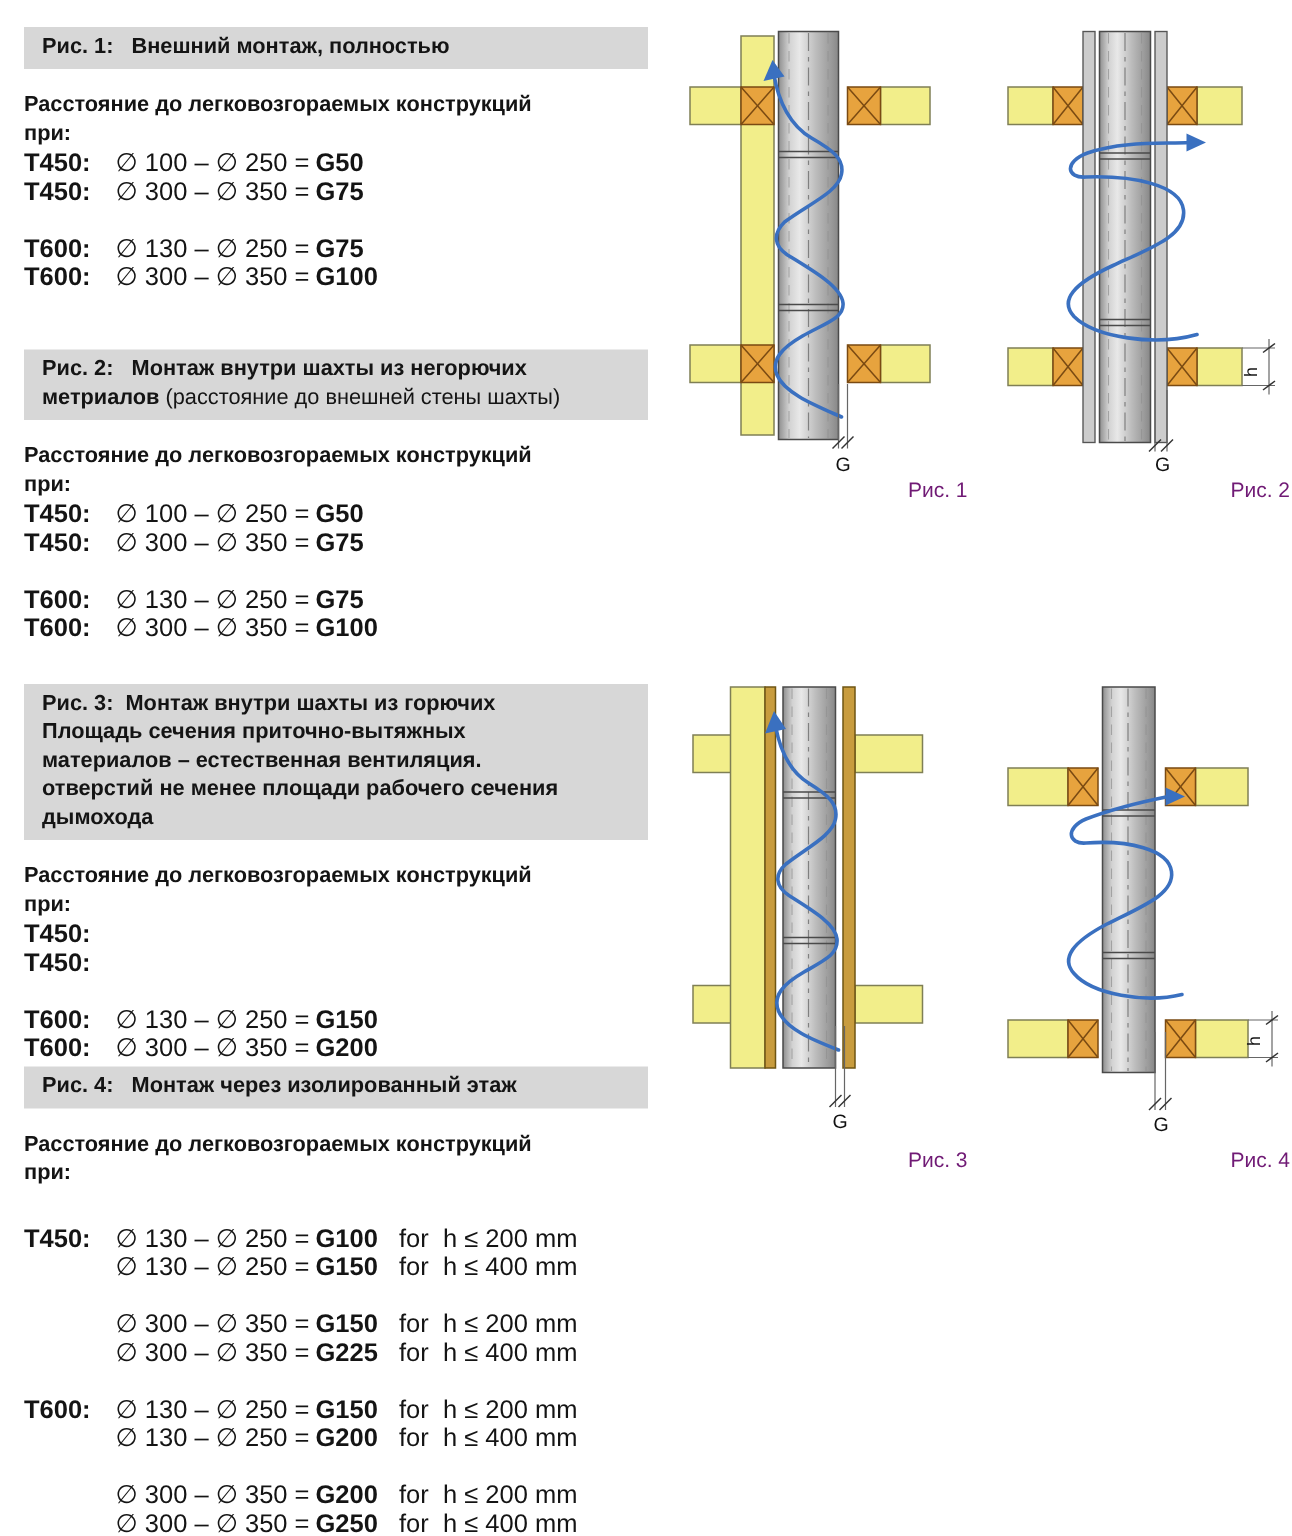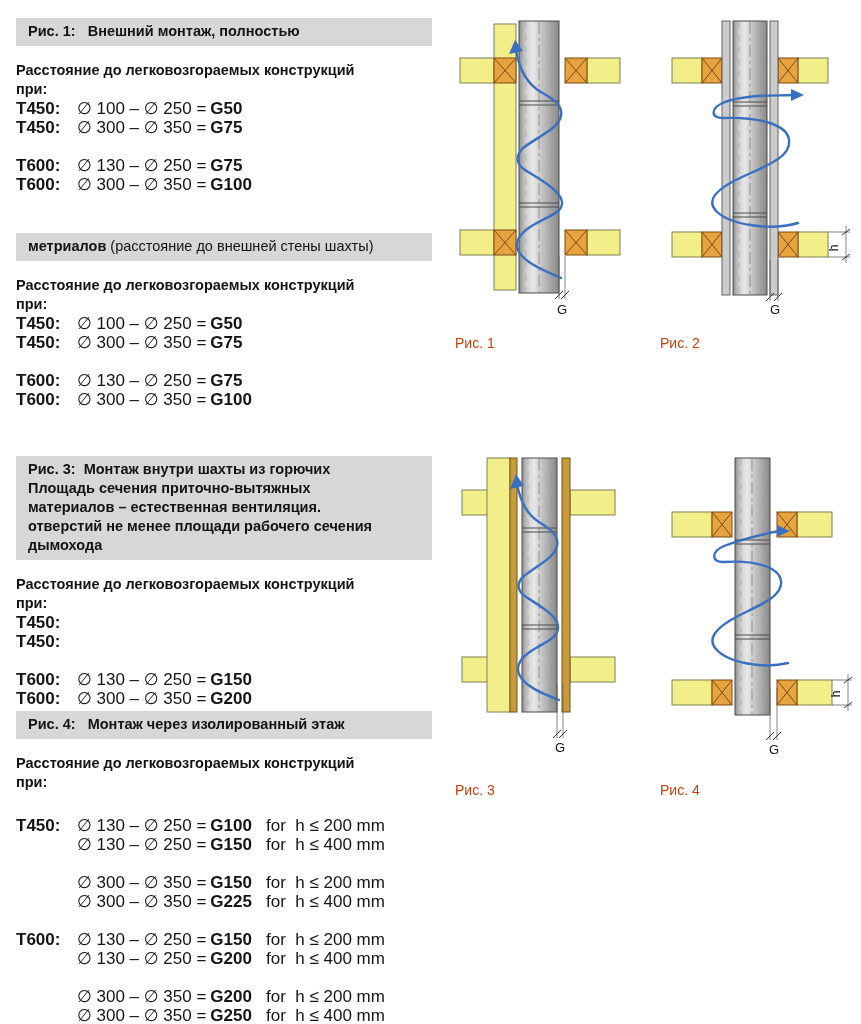--- a/index.html
+++ b/index.html
@@ -18,21 +18,21 @@
   .row.gap{margin-top:19px;}
   .lbl{width:61px;flex:none;font-weight:700;}
   .rg{width:189px;flex:none;font-weight:400;}
   .gval{font-weight:700;margin-left:4px;}
   .cond{white-space:pre;font-weight:400;}
   .fig{position:absolute;}
   #fig1{left:455px;top:16px;width:190px;}
   #fig2{left:660px;top:16px;width:200px;}
   #fig3{left:455px;top:448px;width:190px;}
   #fig4{left:660px;top:448px;width:200px;}
-  .figcap{text-align:left;font-size:14px;margin-top:19px;color:#c2410c;}
+  .figcap{text-align:right;font-size:14px;margin-top:2px;color:#701a75;}
   svg{display:block;}
   .beam{fill:#f2ee8a;stroke:#7f7f55;stroke-width:1;}
   .xblk{fill:#e7a33e;stroke:#7a4a12;stroke-width:1;}
   .xln{stroke:#7a4a12;stroke-width:1;}
   .board{fill:#c89c3e;stroke:#6f5513;stroke-width:1;}
   .shaftwall{fill:#cccccc;stroke:#555;stroke-width:0.9;}
   .pipe{fill:url(#gpipe);stroke:#4a4a4a;stroke-width:1;}
   .joint{stroke:#4a4a4a;stroke-width:1;}
   .cline{stroke:#808080;stroke-width:0.8;stroke-dasharray:12 4 3 4;}
   .eline{stroke:#909090;stroke-width:0.7;stroke-dasharray:7 5;opacity:0.7;}
@@ -75,20 +75,21 @@
       <div class="row">
           <span class="lbl">Т600:</span>
           <span class="rg"><span class="range">∅ 300 – ∅ 350 =</span><span class="gval">G100</span></span>
           <span class="cond"></span>
         </div>
     </div>
   </div>
 
   <div class="sec" id="sec2">
     <div class="bar">
+      <div class="hline"><span class="b">Рис. 2:   Монтаж внутри шахты из негорючих</span><span class="n"></span></div>
       <div class="hline"><span class="b">метриалов</span><span class="n"> (расстояние до внешней стены шахты)</span></div>
     </div>
     <div class="intro">
       <div>Расстояние до легковозгораемых конструкций</div>
       <div>при:</div>
     </div>
     <div class="rows">
       <div class="row">
           <span class="lbl">Т450:</span>
           <span class="rg"><span class="range">∅ 100 – ∅ 250 =</span><span class="gval">G50</span></span>

